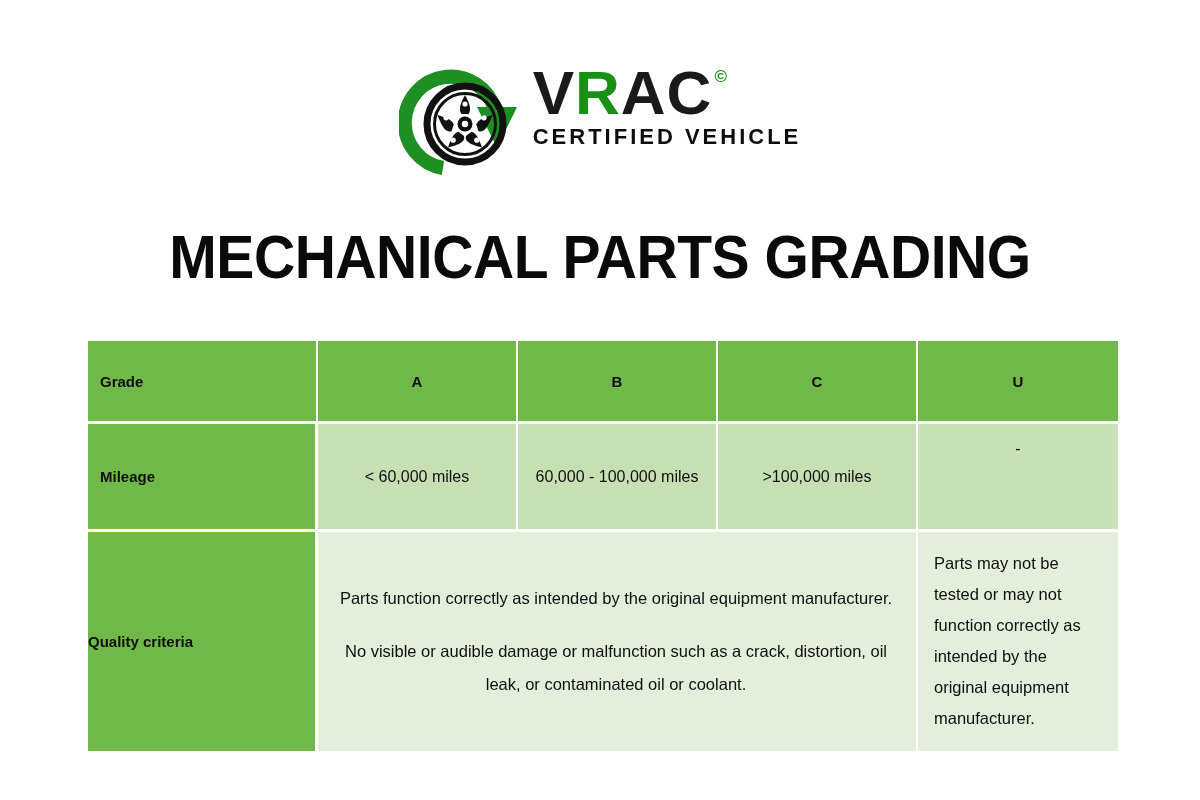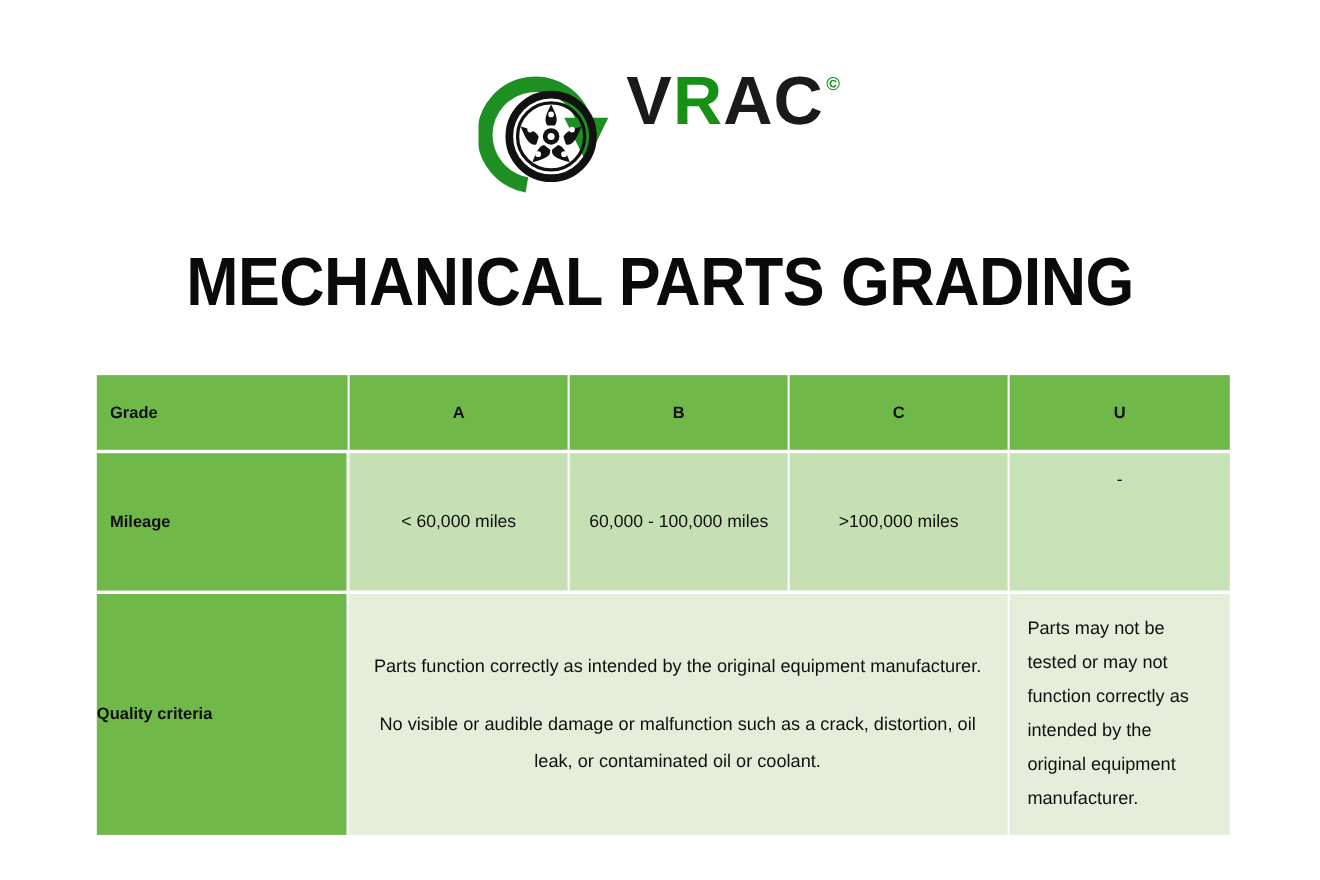--- a/index.html
+++ b/index.html
@@ -103,40 +103,40 @@
 
   .c-label { width: 230px; }
   .c-a { width: 200px; }
   .c-b { width: 200px; }
   .c-c { width: 200px; }
   .c-u { width: 200px; }
 
   
   .hdr td {
     background: #71b84a;
-    height: 68px;
+    height: 80px;
     font-weight: 700;
     font-size: 15px;
     border-right: 2px solid #ffffff;
   }
   .hdr td:last-child { border-right: none; }
   .hdr .h-label { text-align: left; padding-left: 12px; }
   .hdr .h-grade { text-align: center; }
 
   
   .row-mileage td, .row-quality td { border-top: 3px solid #ffffff; }
 
   
   .row-mileage .cell-label {
     background: #71b84a;
     font-weight: 700;
     font-size: 15px;
     text-align: left;
     padding-left: 12px;
-    height: 128px;
+    height: 108px;
     border-right: 3px solid #ffffff;
   }
   .row-mileage .cell-val {
     background: #c6e0b4;
     text-align: center;
     font-size: 16px;
     line-height: 34px;
     padding: 6px 10px;
     border-right: 2px solid #ffffff;
     margin-top: 11px;
@@ -220,20 +220,21 @@
         </svg>
       </span>
 
       <div class="logo-words">
         <div class="word-vrac">
           <span>V</span>
             <span class="g">R</span>
             <span>AC</span>
             <span class="cmark">©</span>
         </div>
+        <div class="word-certified">CERTIFIED VEHICLE</div>
       </div>
 
     </div>
   </div>
 
   <h1 class="main-title">MECHANICAL PARTS GRADING</h1>
 
   <table class="grading-table">
     <colgroup>
       <col class="c-label">

